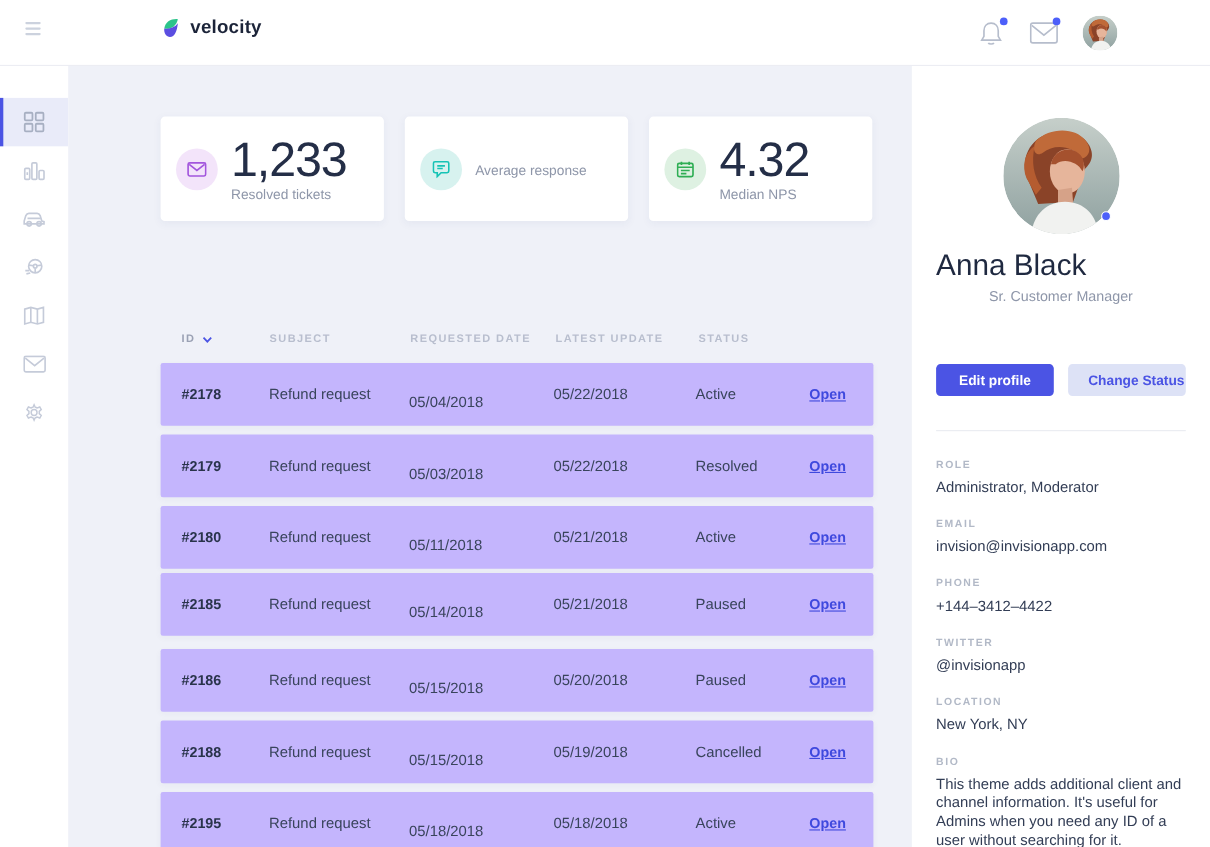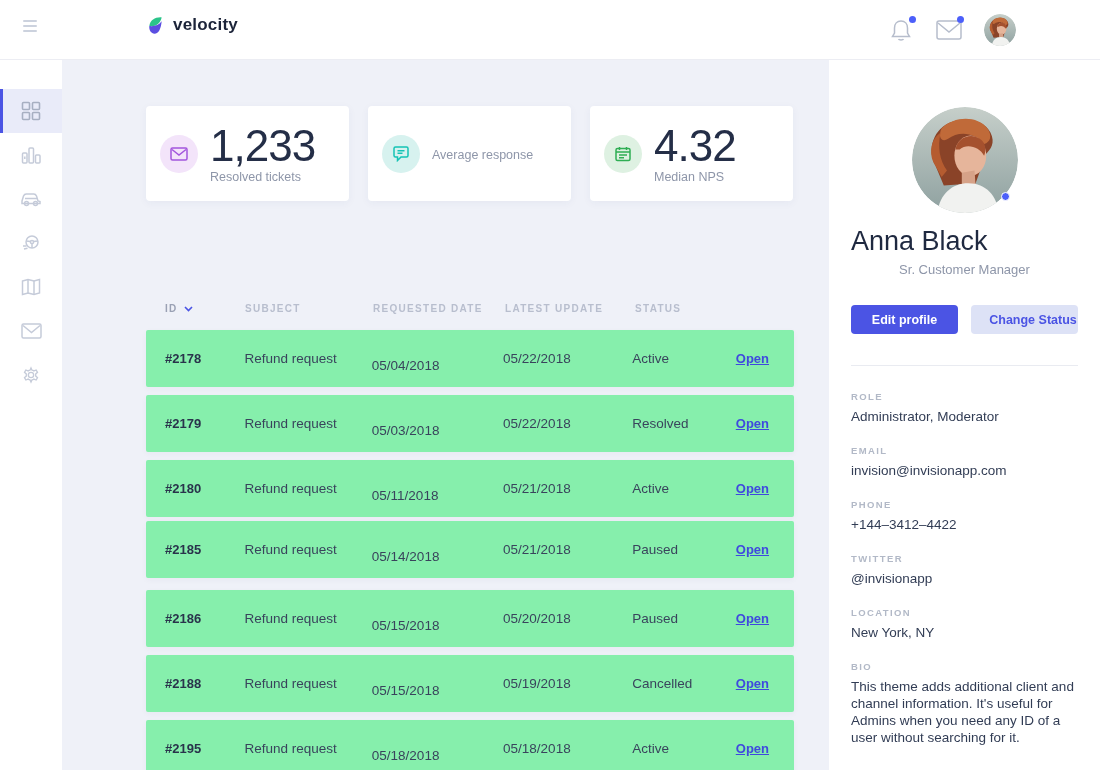--- a/index.html
+++ b/index.html
@@ -31,37 +31,37 @@
   .card-icn { width:38px; height:38px; border-radius:50%; display:flex; align-items:center; justify-content:center; flex-shrink:0; }
   .card-body { margin-left:12px; }
   .card-value { font-size:44px; font-weight:300; color:#242e47; letter-spacing:-1px; line-height:44px; }
   .card-label { font-size:12.5px; color:#8e96a9; margin-top:2px; }
 
   .thead { position:absolute; left:84px; top:243px; width:648px; display:flex; align-items:center; font-size:10px; font-weight:bold; letter-spacing:1.3px; color:#b8bece; padding-left:19px; }
   .th-id { width:80px; color:#9aa1b4; display:flex; align-items:center; gap:6px; cursor:pointer; }
   .th-subject { width:128px; } .th-req { width:132px; } .th-upd { width:130px; } .th-status { width:104px; }
 
   .rows { position:absolute; left:84px; top:210px; width:648px; }
-  .trow { position:absolute; left:0; width:648px; height:57px; background:#86efac; border-radius:2px; box-shadow:0 2px 6px rgba(45,62,110,.04); display:flex; align-items:center; padding:0 25px 0 19px; cursor:default; }
+  .trow { position:absolute; left:0; width:648px; height:57px; background:#c4b5fd; border-radius:2px; box-shadow:0 2px 6px rgba(45,62,110,.04); display:flex; align-items:center; padding:0 25px 0 19px; cursor:default; }
   .c-id { width:80px; font-size:13px; font-weight:bold; color:#29334b; }
   .c-subject { width:128px; font-size:13.5px; color:#39445c; }
   .c-req { width:132px; font-size:13.5px; color:#39445c;margin-top:13px; }
   .c-upd { width:130px; font-size:13.5px; color:#39445c; }
   .c-status { width:104px; font-size:13.5px; color:#39445c; }
   .c-open { margin-left:auto; font-size:13px; font-weight:bold; color:#3f49de; text-decoration:underline; cursor:pointer; }
 
   
   .panel { position:absolute; top:60px; left:829px; width:271px; height:710px; background:#fff; padding:47px 22px 0 22px; overflow:hidden; }
   .photo-wrap { position:relative; width:106px; height:106px; margin:0 auto; }
   .photo { width:106px; height:106px; border-radius:50%; overflow:hidden; }
   .status-dot { position:absolute; right:8px; bottom:12px; width:9px; height:9px; border-radius:50%; background:#4c5ffa; border:1px solid #fff; }
   .p-name { margin-top:13px; text-align:left; font-size:27px; font-weight:400; color:#1f2940; }
   .p-title { margin-top:5px; text-align:center; font-size:13px; color:#8e96a9; }
   .p-buttons { margin-top:28px; display:flex; gap:13px; justify-content:center; }
-  .btn { width:107px; height:29px; border:none; border-radius:4px; font-family:"Liberation Sans", sans-serif; font-size:12.5px; font-weight:bold; cursor:pointer; }
+  .btn { width:107px; height:29px; border:none; border-radius:4px; font-family:"Liberation Sans", sans-serif; font-size:12.5px; font-weight:bold; cursor:pointer;margin-top:26px; }
   .btn-primary { background:#4b54e4; color:#fff; }
   .btn-secondary { background:#dde2f6; color:#4b54e4;padding-left:17px; }
   .divider { margin-top:31px; height:1px; background:#e9ebf1; }
   .fields { margin-top:25px; }
   .fgroup { margin-bottom:20px; }
   .flabel { font-size:9.5px; font-weight:bold; letter-spacing:1.4px; color:#b2b9c7; text-transform:uppercase; }
   .fvalue { margin-top:6px; font-size:13.5px; color:#323d55; line-height:17px; }
 
   svg { display:block; }
 </style>

